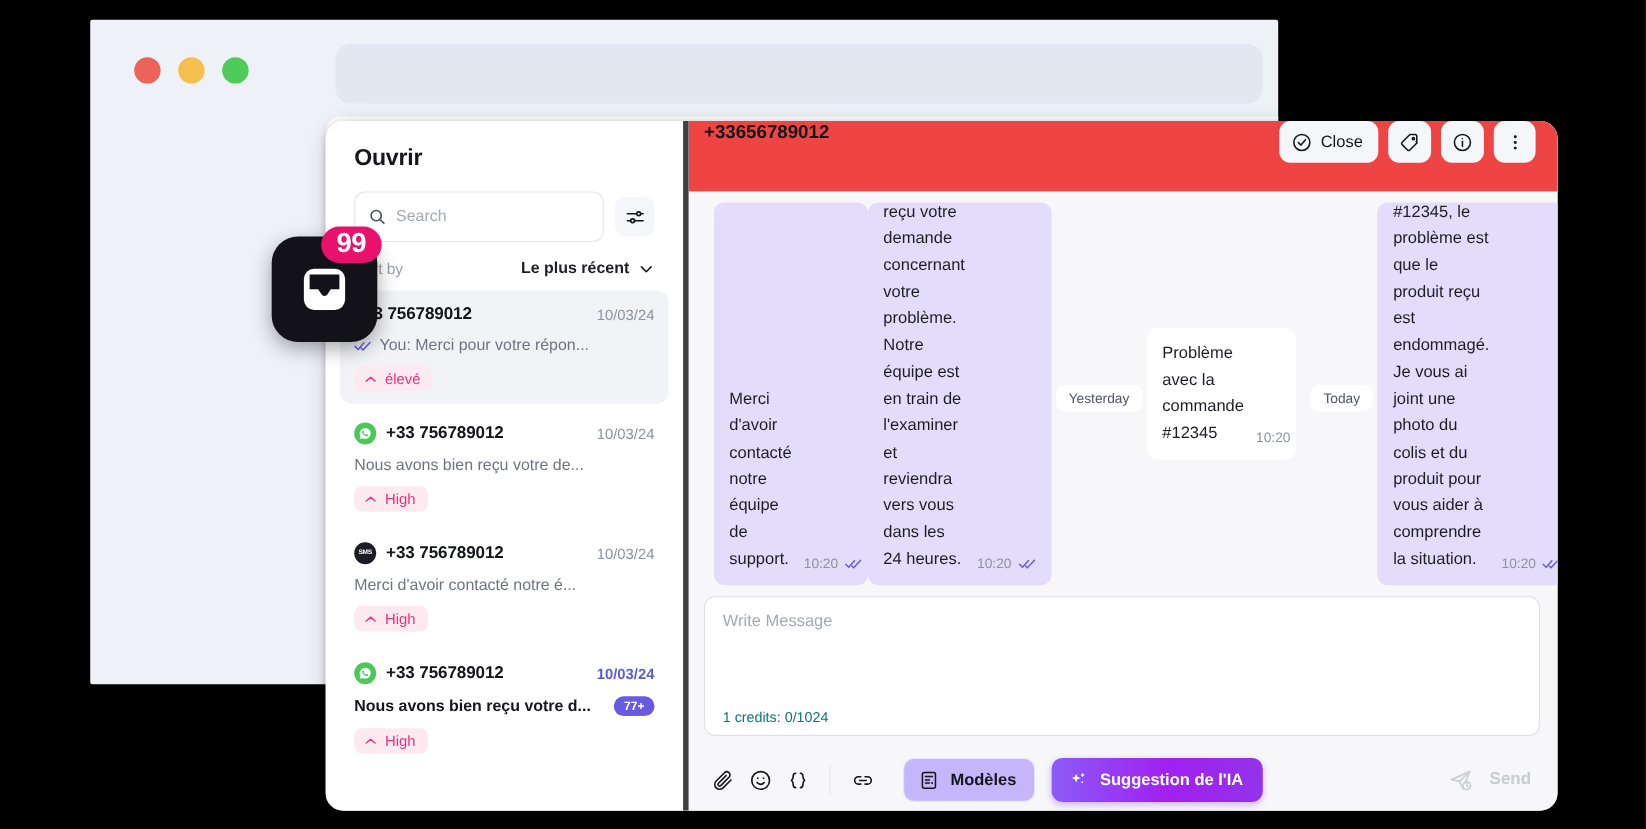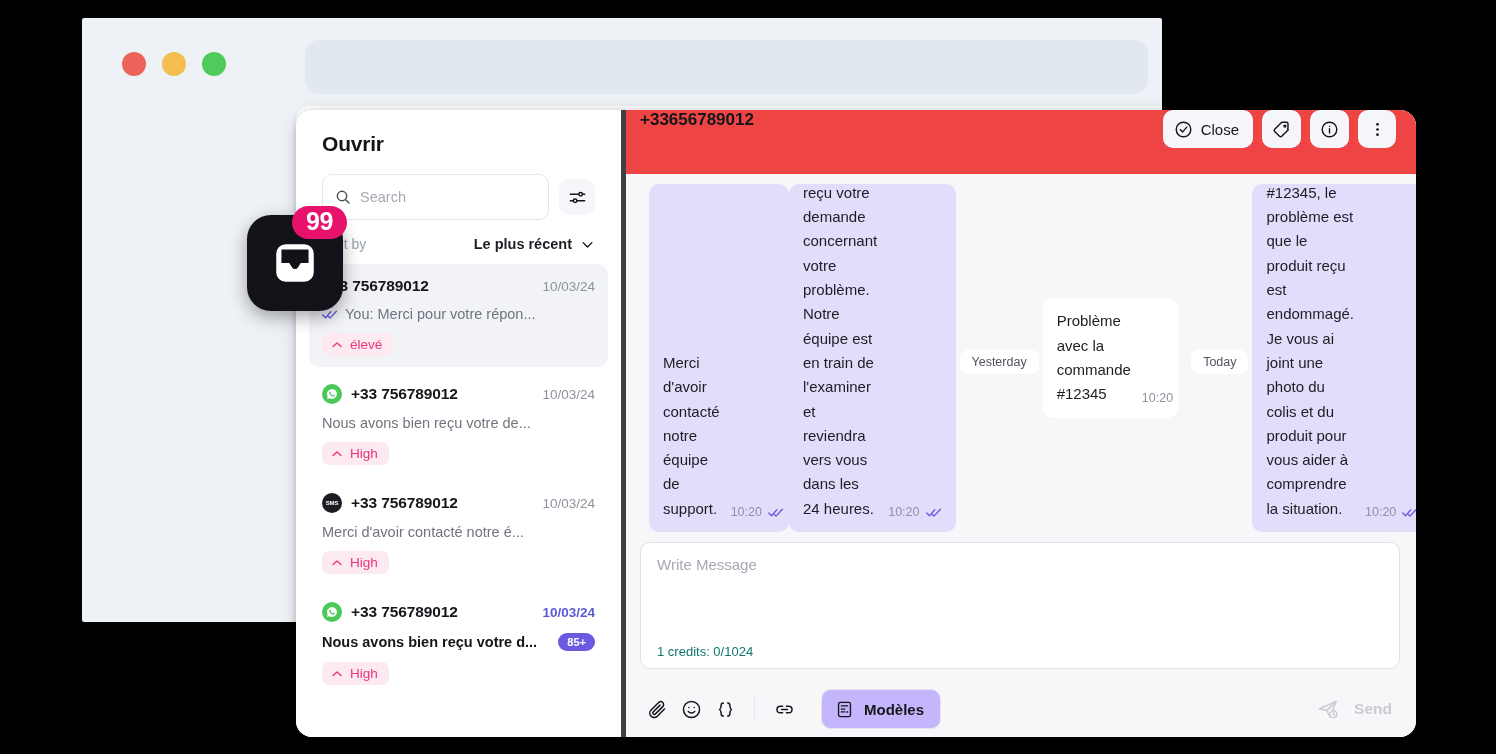--- a/index.html
+++ b/index.html
@@ -485,21 +485,21 @@
                 <svg class="ic" width="12" height="12" viewBox="0 0 24 24" fill="#ffffff">
                   <path d="M12 2a10 10 0 00-8.6 15.1L2 22l5-1.3A10 10 0 1012 2zm5.2 14c-.2.6-1.2 1.2-1.7 1.2-.5 0-1 .2-3.3-.7-2.8-1.1-4.5-4-4.6-4.2-.1-.2-1.1-1.4-1.1-2.7 0-1.3.7-1.9.9-2.2.2-.2.5-.3.6-.3h.5c.2 0 .4 0 .6.4l.8 2c.1.2 0 .4-.1.5l-.4.5c-.1.2-.3.3-.1.6.2.3.8 1.3 1.7 2.1 1.2 1 2.1 1.3 2.4 1.5.3.1.4.1.6-.1l.8-1c.2-.2.4-.2.6-.1l2 .9c.2.1.4.2.4.3.1.2.1.7-.1 1.3z"></path>
                 </svg>
               </span>
               <span class="conv-num">+33 756789012</span>
             </div>
             <span class="conv-date unread">10/03/24</span>
           </div>
           <div class="conv-preview unread">
             <span class="conv-preview-text">Nous avons bien reçu votre d...</span>
-            <span class="badge-unread">85+</span>
+            <span class="badge-unread">77+</span>
           </div>
           <span class="prio-badge">
             <span>
               <svg class="ic" width="12" height="12" viewBox="0 0 24 24" fill="none" stroke="#e8337d" stroke-width="2.6" stroke-linecap="round" stroke-linejoin="round">
                 <polyline points="4 15 12 8 20 15"></polyline>
               </svg>
             </span>
             <span>High</span>
           </span>
         </div>
@@ -660,20 +660,30 @@
             <svg class="ic" width="19" height="19" viewBox="0 0 24 24" fill="none" stroke="#15161a" stroke-width="1.7" stroke-linecap="round" stroke-linejoin="round">
               <rect x="4.5" y="3" width="15" height="18" rx="2.2"></rect>
               <line x1="8" y1="7.5" x2="16" y2="7.5"></line>
               <line x1="8" y1="11.5" x2="12.5" y2="11.5"></line>
               <line x1="8" y1="15" x2="12.5" y2="15"></line>
               <circle cx="15.6" cy="15" r="1.1" fill="#15161a" stroke="none"></circle>
             </svg>
           </span>
           <span>Modèles</span>
         </div>
+        <div class="ai-btn">
+          <span>
+            <svg class="ic" width="20" height="20" viewBox="0 0 24 24" fill="#ffffff">
+              <path d="M10 5.2l1.35 3.45L14.8 10l-3.45 1.35L10 14.8l-1.35-3.45L5.2 10l3.45-1.35z"></path>
+              <path d="M17 4.2l.7 1.75 1.75.7-1.75.7-.7 1.75-.7-1.75L14.55 6.65l1.75-.7z"></path>
+              <circle cx="16.6" cy="14.4" r="1.05"></circle>
+            </svg>
+          </span>
+          <span>Suggestion de l'IA</span>
+        </div>
         <div class="send-area">
           <span>
             <svg class="ic" width="24" height="24" viewBox="0 0 24 24" fill="none" stroke="#ccd0d7" stroke-width="1.7" stroke-linecap="round" stroke-linejoin="round">
               <path d="M3.5 11.8L20 4.5l-6 15.5-3.1-6.6z"></path>
               <path d="M10.9 13.4L20 4.5"></path>
               <circle cx="17.5" cy="17.3" r="3.4" fill="#ffffff"></circle>
               <polyline points="17.5 15.5 17.5 17.4 18.9 18.2"></polyline>
             </svg>
           </span>
           <span class="send-label">Send</span>

